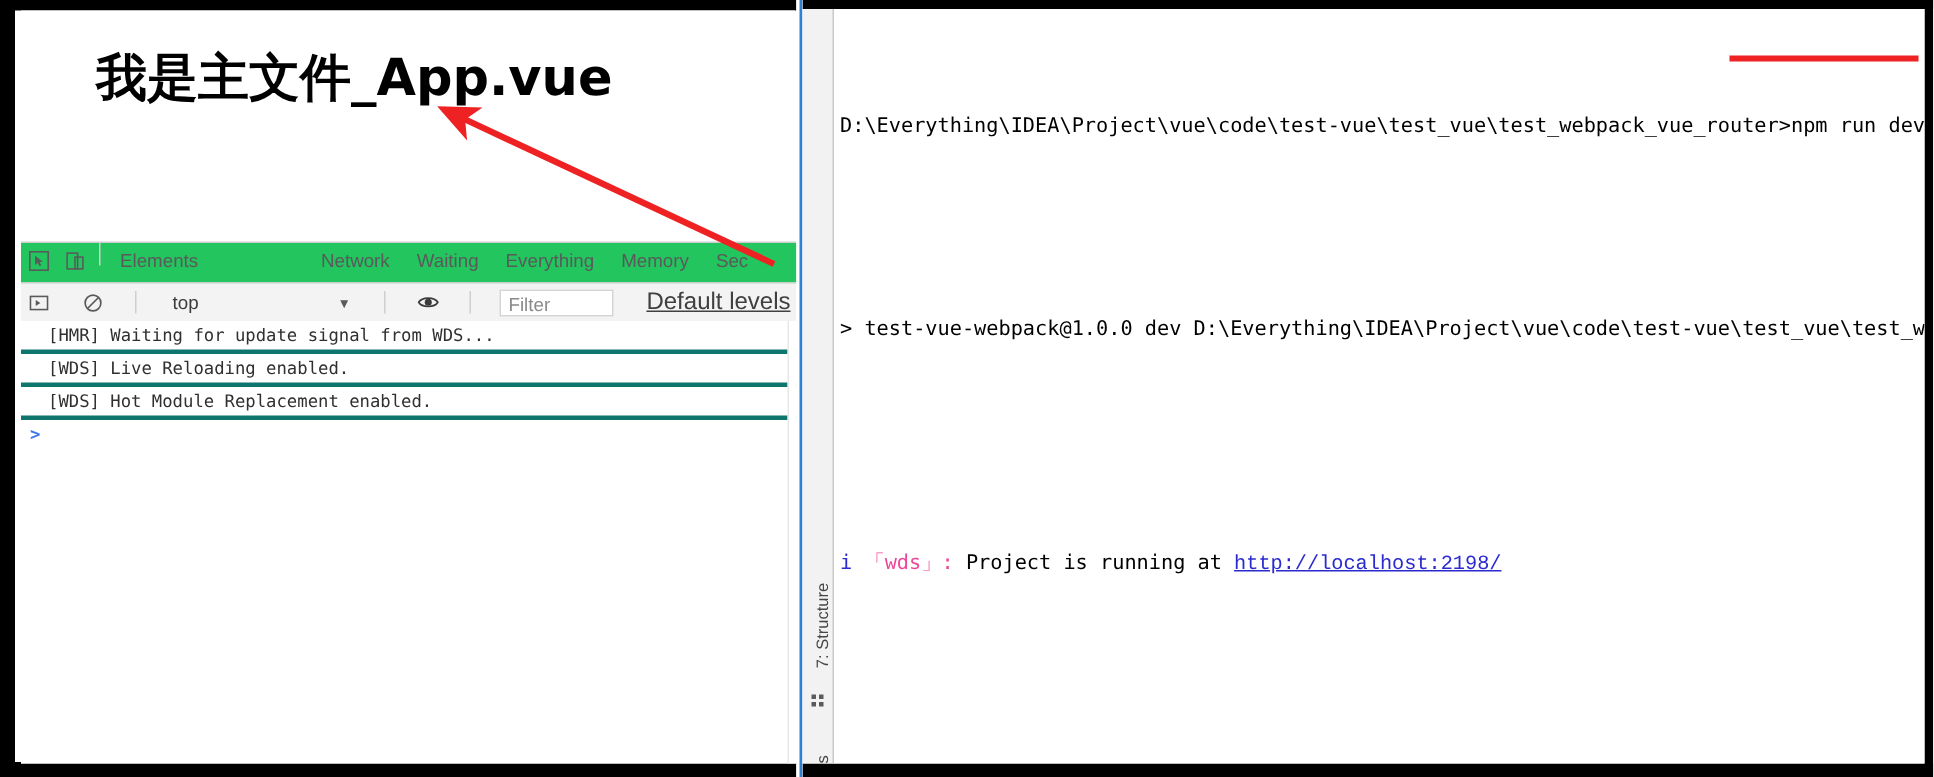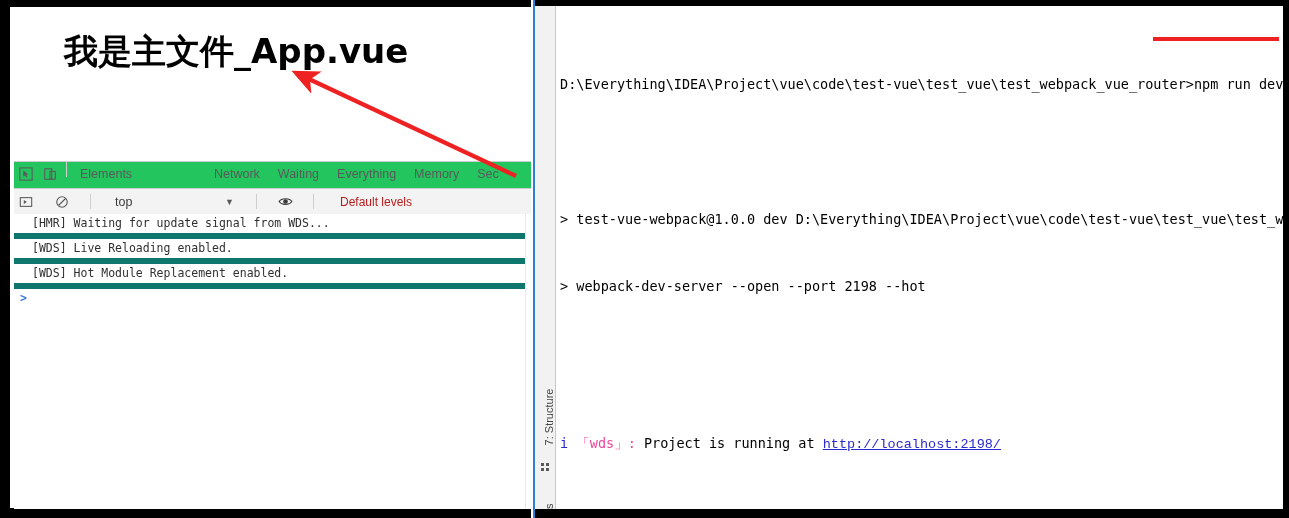--- a/index.html
+++ b/index.html
@@ -137,34 +137,35 @@
     background: #ffffff;
     border: 1px solid #d4d4d4;
     font-size: 12.5px;
     color: #8a8a8a;
     padding: 1px 5px;
     line-height: 17px;
     margin-left: 3px;
     box-sizing: border-box;
   }
   #levels-label {
-    font-size: 12px;
-    color: #b91c1c;
+    font-size: 16px;
+    color: #404040;
     padding: 0 4px 0 10px;
     white-space: nowrap;
+    text-decoration: underline;
   }
   #console-body {
     position: absolute;
     left: 0; top: 52px;
     right: 0; bottom: 0;
     background: #ffffff;
     overflow: hidden;
   }
   .console-row {
-    border-bottom: 6px solid #0f766e;
+    border-bottom: 3px solid #0f766e;
     padding: 2px 0 2px 18px;
     font-family: "DejaVu Sans Mono", "Liberation Mono", monospace;
     font-size: 11.5px;
     line-height: 15px;
     color: #303030;
     white-space: pre;
   }
   .console-row a {
     color: #303030;
     text-decoration: underline;
@@ -356,20 +357,21 @@
           <span class="caret">▼</span>
         </div>
         <div class="dt-sep"></div>
         <div class="dt-icon-btn">
           <svg width="15" height="15" viewBox="0 0 16 16">
             <path d="M1.2 8 C3.5 4, 12.5 4, 14.8 8 C12.5 12, 3.5 12, 1.2 8 Z" fill="none" stroke="#3b3b3b" stroke-width="1.2"></path>
             <circle cx="8" cy="8" r="2.5" fill="#3b3b3b"></circle>
           </svg>
         </div>
         <div class="dt-sep"></div>
+        <div id="filter-input">Filter</div>
         <div id="levels-label">Default levels</div>
       </div>
 
       <div id="console-body">
         <div class="console-row">[HMR] Waiting for update signal from WDS...</div>
         <div class="console-row">[WDS] Live Reloading enabled.</div>
         <div class="console-row">[WDS] Hot Module Replacement enabled.</div>
         <div id="console-prompt">&gt;</div>
         <div class="console-scrollbar"></div>
       </div>
@@ -402,21 +404,20 @@
           <i style="left:5px;top:5px"></i>
       </div>
       <div class="rail-label" id="rail-favorites">ites</div>
     </div>
 
     <div id="term-content">
 
       <div class="line"><span>D:\Everything\IDEA\Project\vue\code\test-vue\test_vue\test_webpack_vue_router&gt;</span><span>npm run dev</span></div>
       <div class="line"> </div>
       <div class="line">&gt; test-vue-webpack@1.0.0 dev D:\Everything\IDEA\Project\vue\code\test-vue\test_vue\test_we</div>
-      <div class="line">&gt; webpack-dev-server --open --port 2198 --hot</div>
       <div class="line"> </div>
 
       <div class="line"><span class="c-blue">i</span> <span class="c-gray">「wds」:</span><span> Project is running at </span><span class="c-link">http://localhost:2198/</span></div>
 
       
 
       
 
       
 

